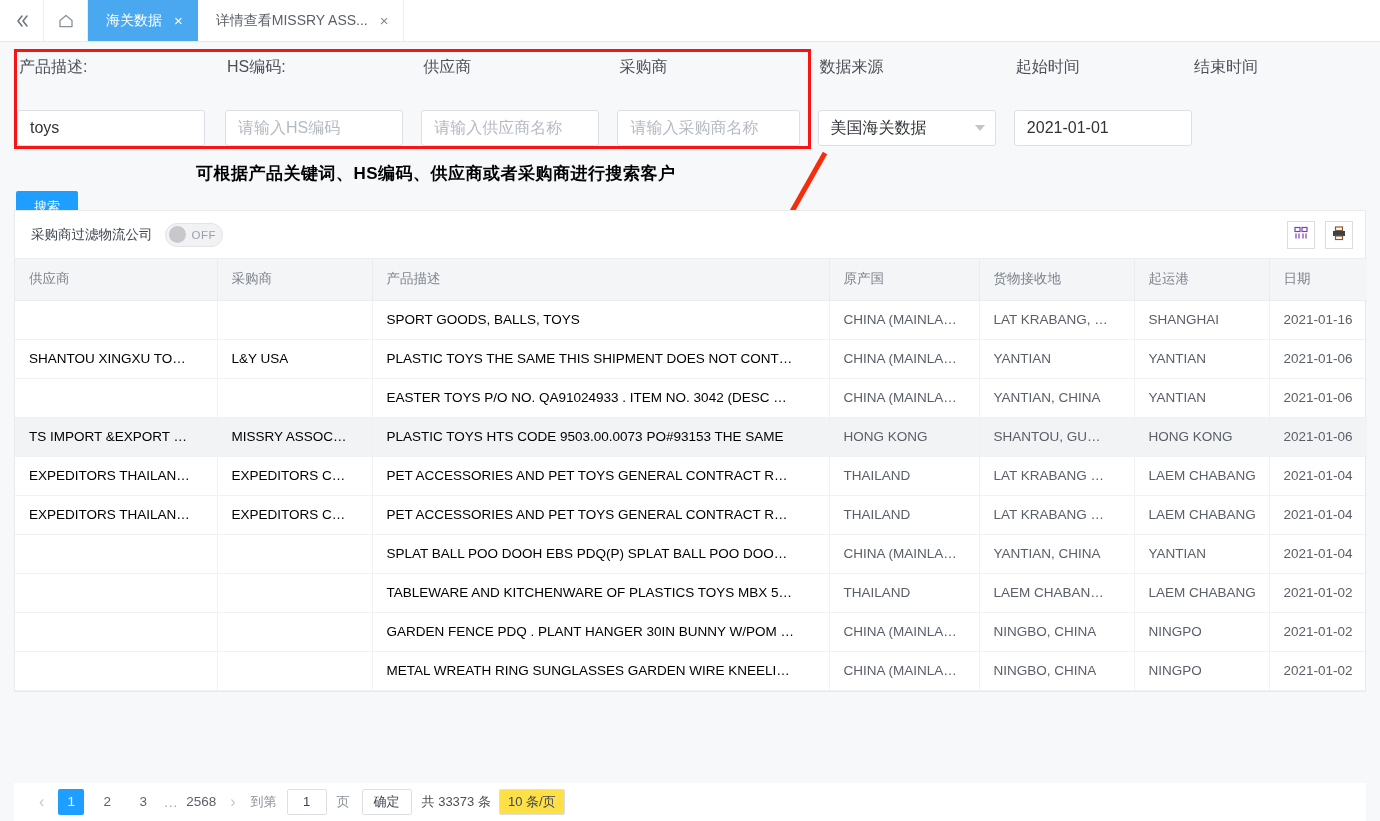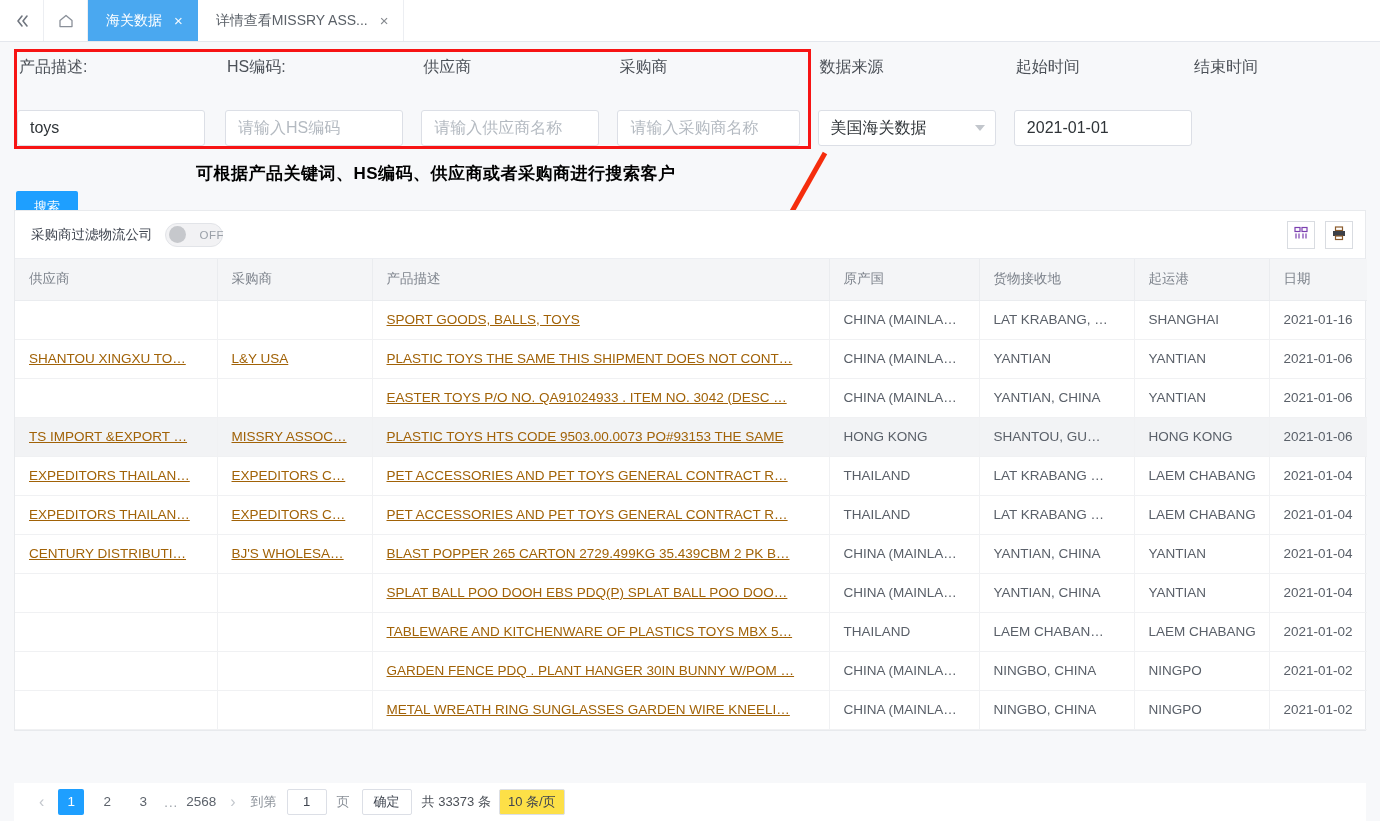--- a/index.html
+++ b/index.html
@@ -118,21 +118,21 @@
     display: flex; align-items: center;
     height: 48px; padding: 0 12px 0 16px;
     border-bottom: 1px solid #eceef2;
     background: #fff;
   }
   .toolbar-label { font-size: 13.5px; color: #3f4550; }
   .toggle {
     margin-left: 12px;
     width: 58px; height: 24px; border-radius: 12px;
     background: #f2f2f4; border: 1px solid #e2e4e8;
-    display: inline-flex; align-items: center; gap: 14px;
+    display: inline-flex; align-items: center; gap: 6px;
     padding: 0 8px 0 3px; cursor: pointer;
   }
   .toggle .knob {
     width: 17px; height: 17px; border-radius: 50%;
     background: #c6c8cc; flex: none;
   }
   .toggle .toggle-text { font-size: 11.5px; color: #9aa0a8; letter-spacing: .5px; }
   .toolbar-spacer { flex: 1; }
   .icon-btn {
     width: 28px; height: 28px;
@@ -158,21 +158,21 @@
   table.grid td {
     height: 39px;
     font-size: 13.5px;
     color: #5a6069;
     padding: 0 8px 0 14px;
     border-right: 1px solid #f0f1f3;
     border-bottom: 1px solid #f0f1f3;
     white-space: nowrap; overflow: hidden; text-overflow: ellipsis;
   }
   table.grid td:last-child { border-right: none; }
-  table.grid td.link { color: #a16207; cursor: pointer; text-decoration: underline; }
+  table.grid td.link { color: #000000; cursor: pointer; }
   table.grid tr.hover td { background: #f2f3f5; }
 
   .col-sup  { width: 202px; }
   .col-buy  { width: 155px; }
   .col-desc { width: 457px; }
   .col-org  { width: 150px; }
   .col-recv { width: 155px; }
   .col-port { width: 135px; }
   .col-date { width: 98px; }
 
@@ -398,29 +398,20 @@
           <tr>
             <td class="link">EXPEDITORS THAILAN…</td>
             <td class="link">EXPEDITORS C…</td>
             <td class="link">PET ACCESSORIES AND PET TOYS GENERAL CONTRACT R…</td>
             <td>THAILAND</td>
             <td>LAT KRABANG …</td>
             <td>LAEM CHABANG</td>
             <td>2021-01-04</td>
           </tr>
           <tr>
-            <td class="link">CENTURY DISTRIBUTI…</td>
-            <td class="link">BJ'S WHOLESA…</td>
-            <td class="link">BLAST POPPER 265 CARTON 2729.499KG 35.439CBM 2 PK B…</td>
-            <td>CHINA (MAINLA…</td>
-            <td>YANTIAN, CHINA</td>
-            <td>YANTIAN</td>
-            <td>2021-01-04</td>
-          </tr>
-          <tr>
             <td class="link"></td>
             <td class="link"></td>
             <td class="link">SPLAT BALL POO DOOH EBS PDQ(P) SPLAT BALL POO DOO…</td>
             <td>CHINA (MAINLA…</td>
             <td>YANTIAN, CHINA</td>
             <td>YANTIAN</td>
             <td>2021-01-04</td>
           </tr>
           <tr>
             <td class="link"></td>

